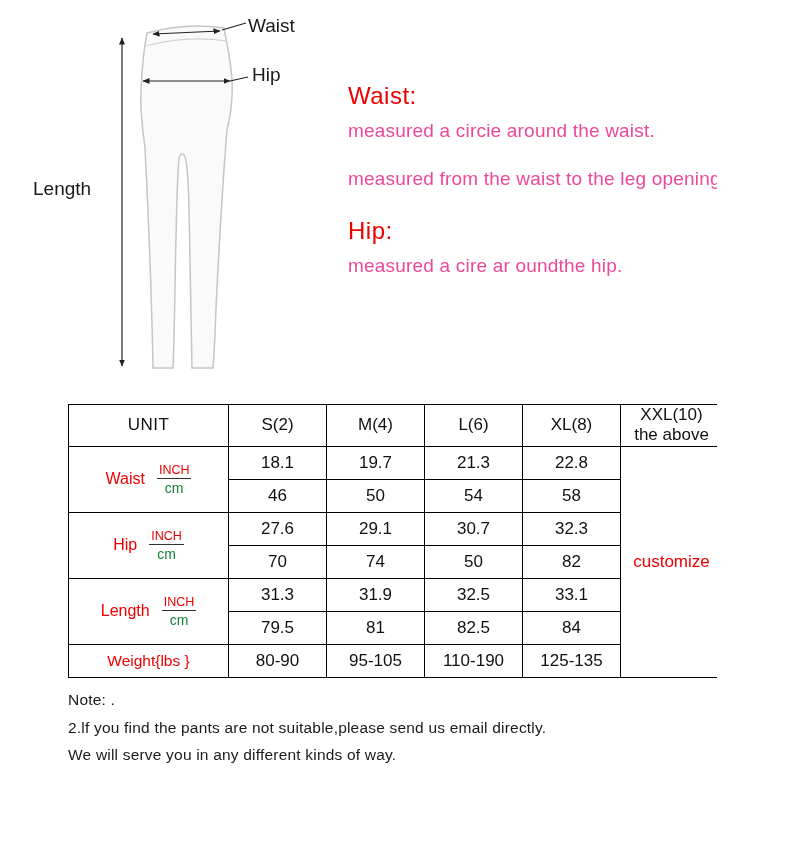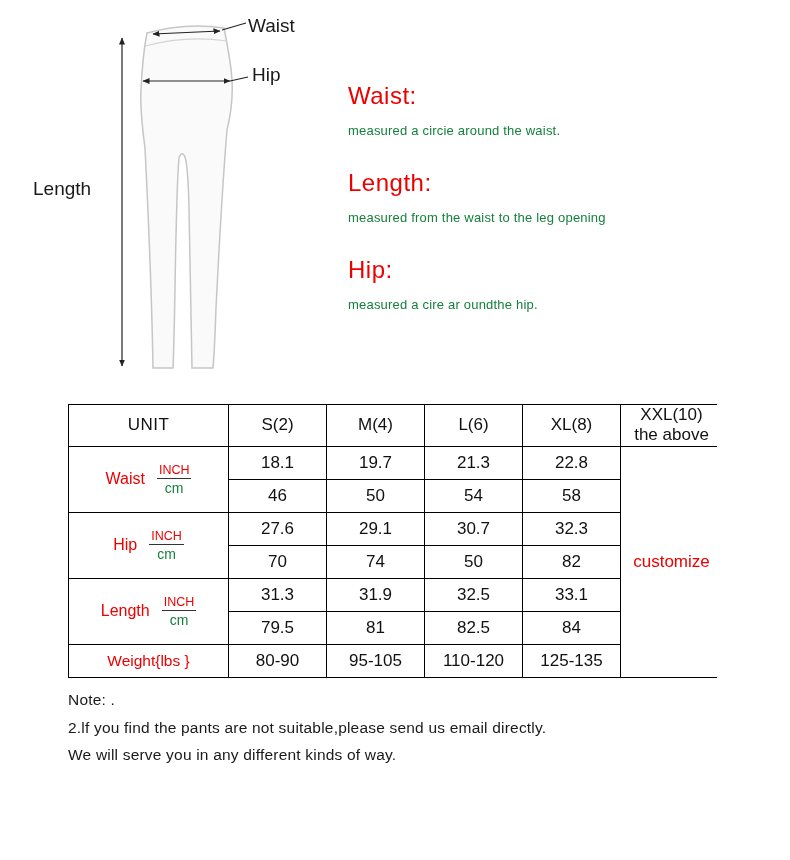--- a/index.html
+++ b/index.html
@@ -13,21 +13,21 @@
   .diagram-svg { position:absolute; left:100px; top:8px; }
   .diag-label { position:absolute; font-size:19px; color:#1a1a1a; white-space:nowrap; }
   .label-waist { left:248px; top:15px; }
   .label-hip { left:252px; top:64px; }
   .label-length { left:33px; top:178px; }
 
   
   .defs-block { position:absolute; left:348px; top:82px; width:420px; }
   .def-group { margin-bottom:28px; }
   .def-term { color:var(--accent); font-size:24px; line-height:28px; margin:0 0 11px 0; letter-spacing:0.5px; }
-  .def-desc { color:#15803d; font-size:13px; line-height:20px; letter-spacing:0.2px; }
+  .def-desc { color:#ec4899; font-size:19px; line-height:20px; letter-spacing:0.2px; }
 
   
   table.size-table { position:absolute; left:68px; top:404px; border-collapse:collapse; table-layout:fixed; width:654px; }
   .size-table td, .size-table th { border:1px solid #000; text-align:center; vertical-align:middle; padding:0; font-weight:normal; }
   .size-table th { height:36px; font-size:17px; }
   .size-table td { height:33px; font-size:17px; }
   .th-unit { font-weight:bold; font-size:17px; letter-spacing:0.5px; }
   .th-xxl { font-size:13.5px; line-height:1.2; }
   .label-cell .label-flex { display:flex; align-items:center; justify-content:center; gap:12px; }
   .row-name { color:var(--accent); font-size:16px; }
@@ -85,21 +85,20 @@
   <span class="diag-label label-waist">Waist</span>
   <span class="diag-label label-hip">Hip</span>
   <span class="diag-label label-length">Length</span>
 
   <div class="defs-block">
     <div class="def-group">
       <div class="def-term">Waist:</div>
       <div class="def-desc">measured a circie around the waist.</div>
     </div>
     <div class="def-group">
-      <div class="def-term">Length:</div>
       <div class="def-desc">measured from the waist to the leg opening</div>
     </div>
     <div class="def-group">
       <div class="def-term">Hip:</div>
       <div class="def-desc">measured a cire ar oundthe hip.</div>
     </div>
   </div>
 
   <table class="size-table">
     <colgroup>
@@ -189,21 +188,21 @@
         <td>82.5</td>
         <td>84</td>
       </tr>
 
       <tr>
         <td class="label-cell">
           <span class="weight-name">Weight{lbs }</span>
         </td>
         <td>80-90</td>
         <td>95-105</td>
-        <td>110-120</td>
+        <td>110-190</td>
         <td>125-135</td>
       </tr>
     </tbody>
   </table>
 
   <div class="notes-block">
     <div class="note-line">Note: .</div>
     <div class="note-line">2.lf you find the pants are not suitable,please send us email directly.</div>
     <div class="note-line">We will serve you in any different kinds of way.</div>
   </div>

